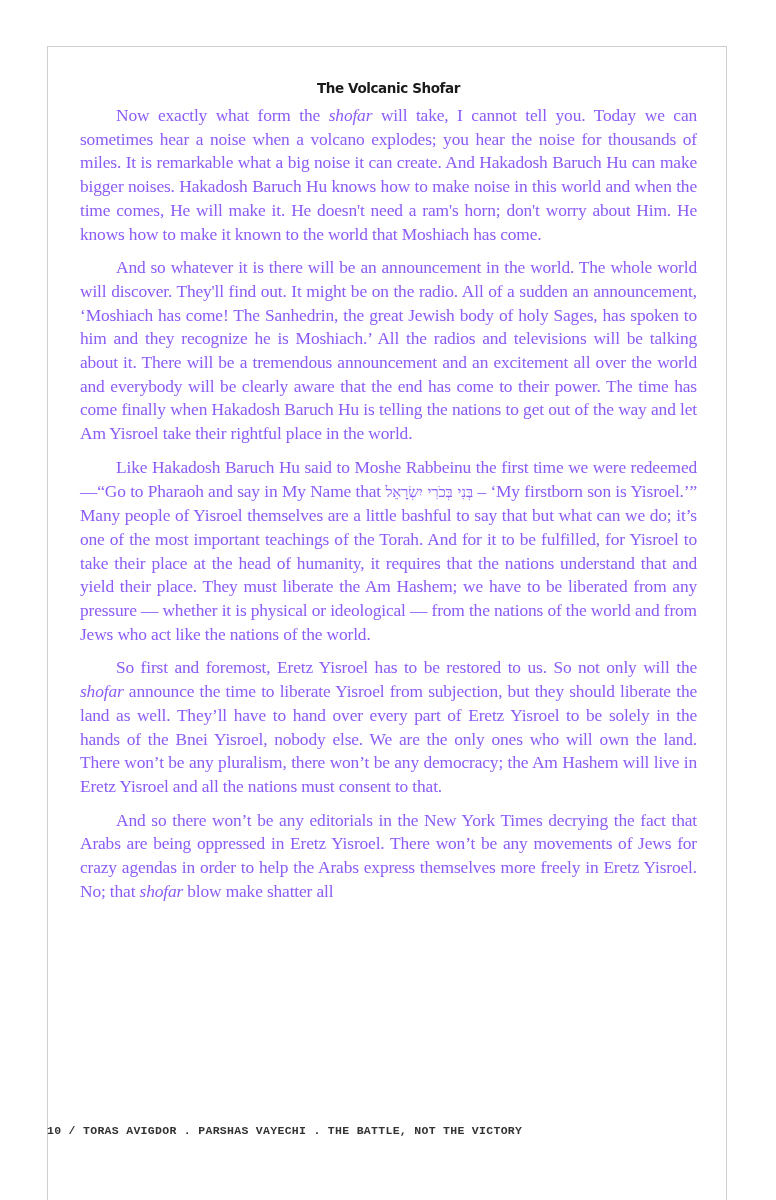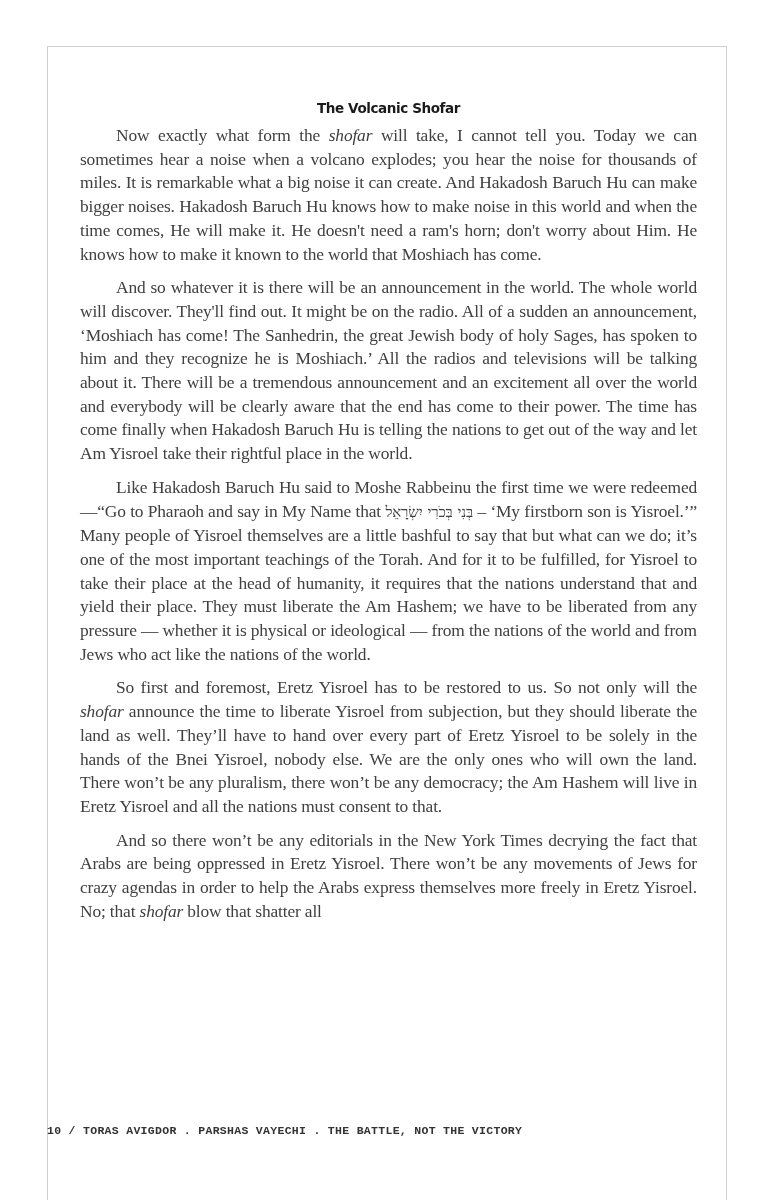--- a/index.html
+++ b/index.html
@@ -20,21 +20,21 @@
       width: 680px;
       height: 1170px;
       border: 1.5px solid #cfcfcf;
       border-bottom: none;
       box-sizing: border-box;
       background: #ffffff;
     }
     .content {
       position: absolute;
       left: 80px;
-      top: 96px;
+      top: 76px;
       width: 617px;
       color: #2a2a2a;
     }
     .section-heading {
       font-family: "DejaVu Sans", sans-serif;
       font-weight: bold;
       font-size: 13.5px;
       letter-spacing: -0.4px;
       text-align: center;
       color: #1a1a1a;
@@ -42,21 +42,21 @@
       height: 24px;
       line-height: 24px;
     }
     .para {
       font-family: "Liberation Serif", serif;
       font-size: 17.4px;
       line-height: 23.7px;
       text-align: justify;
       text-indent: 36px;
       margin: 4px 0 10px 0;
-      color: #404040;
+      color: #8b5cf6;
       letter-spacing: -0.15px;
     }
     .para i { font-style: italic; }
     .hebrew {
       font-family: "DejaVu Serif", serif;
       font-size: 15px;
       direction: rtl;
       unicode-bidi: isolate;
     }
     .footer {
@@ -93,19 +93,19 @@
     <p class="para">
       <span>Like Hakadosh Baruch Hu said to Moshe Rabbeinu the first time we were redeemed—“Go to Pharaoh and say in My Name that </span><span class="hebrew">בְּנִי בְּכֹרִי יִשְׂרָאֵל</span><span> – ‘My firstborn son is Yisroel.’” Many people of Yisroel themselves are a little bashful to say that but what can we do; it’s one of the most important teachings of the Torah. And for it to be fulfilled, for Yisroel to take their place at the head of humanity, it requires that the nations understand that and yield their place. They must liberate the Am Hashem; we have to be liberated from any pressure — whether it is physical or ideological — from the nations of the world and from Jews who act like the nations of the world.</span>
     </p>
     <p class="para">
       <span>So first and foremost, Eretz Yisroel has to be restored to us. So not only will the </span><i>shofar</i><span> announce the time to liberate Yisroel from subjection, but they should liberate the land as well. They’ll have to hand over every part of Eretz Yisroel to be solely in the hands of the Bnei Yisroel, nobody else. We are the only ones who will own the land. There won’t be any pluralism, there won’t be any democracy; the Am Hashem will live in Eretz Yisroel and all the nations must consent to that.</span>
     </p>
   </section>
 
   <section>
     <p class="para">
-      <span>And so there won’t be any editorials in the New York Times decrying the fact that Arabs are being oppressed in Eretz Yisroel. There won’t be any movements of Jews for crazy agendas in order to help the Arabs express themselves more freely in Eretz Yisroel. No; that </span><i>shofar</i><span> blow that shatter all</span>
+      <span>And so there won’t be any editorials in the New York Times decrying the fact that Arabs are being oppressed in Eretz Yisroel. There won’t be any movements of Jews for crazy agendas in order to help the Arabs express themselves more freely in Eretz Yisroel. No; that </span><i>shofar</i><span> blow make shatter all</span>
     </p>
   </section>
 
 </div>
 
 <div class="footer">10 / TORAS AVIGDOR . PARSHAS VAYECHI . THE BATTLE, NOT THE VICTORY</div>
 
 </body></html>

